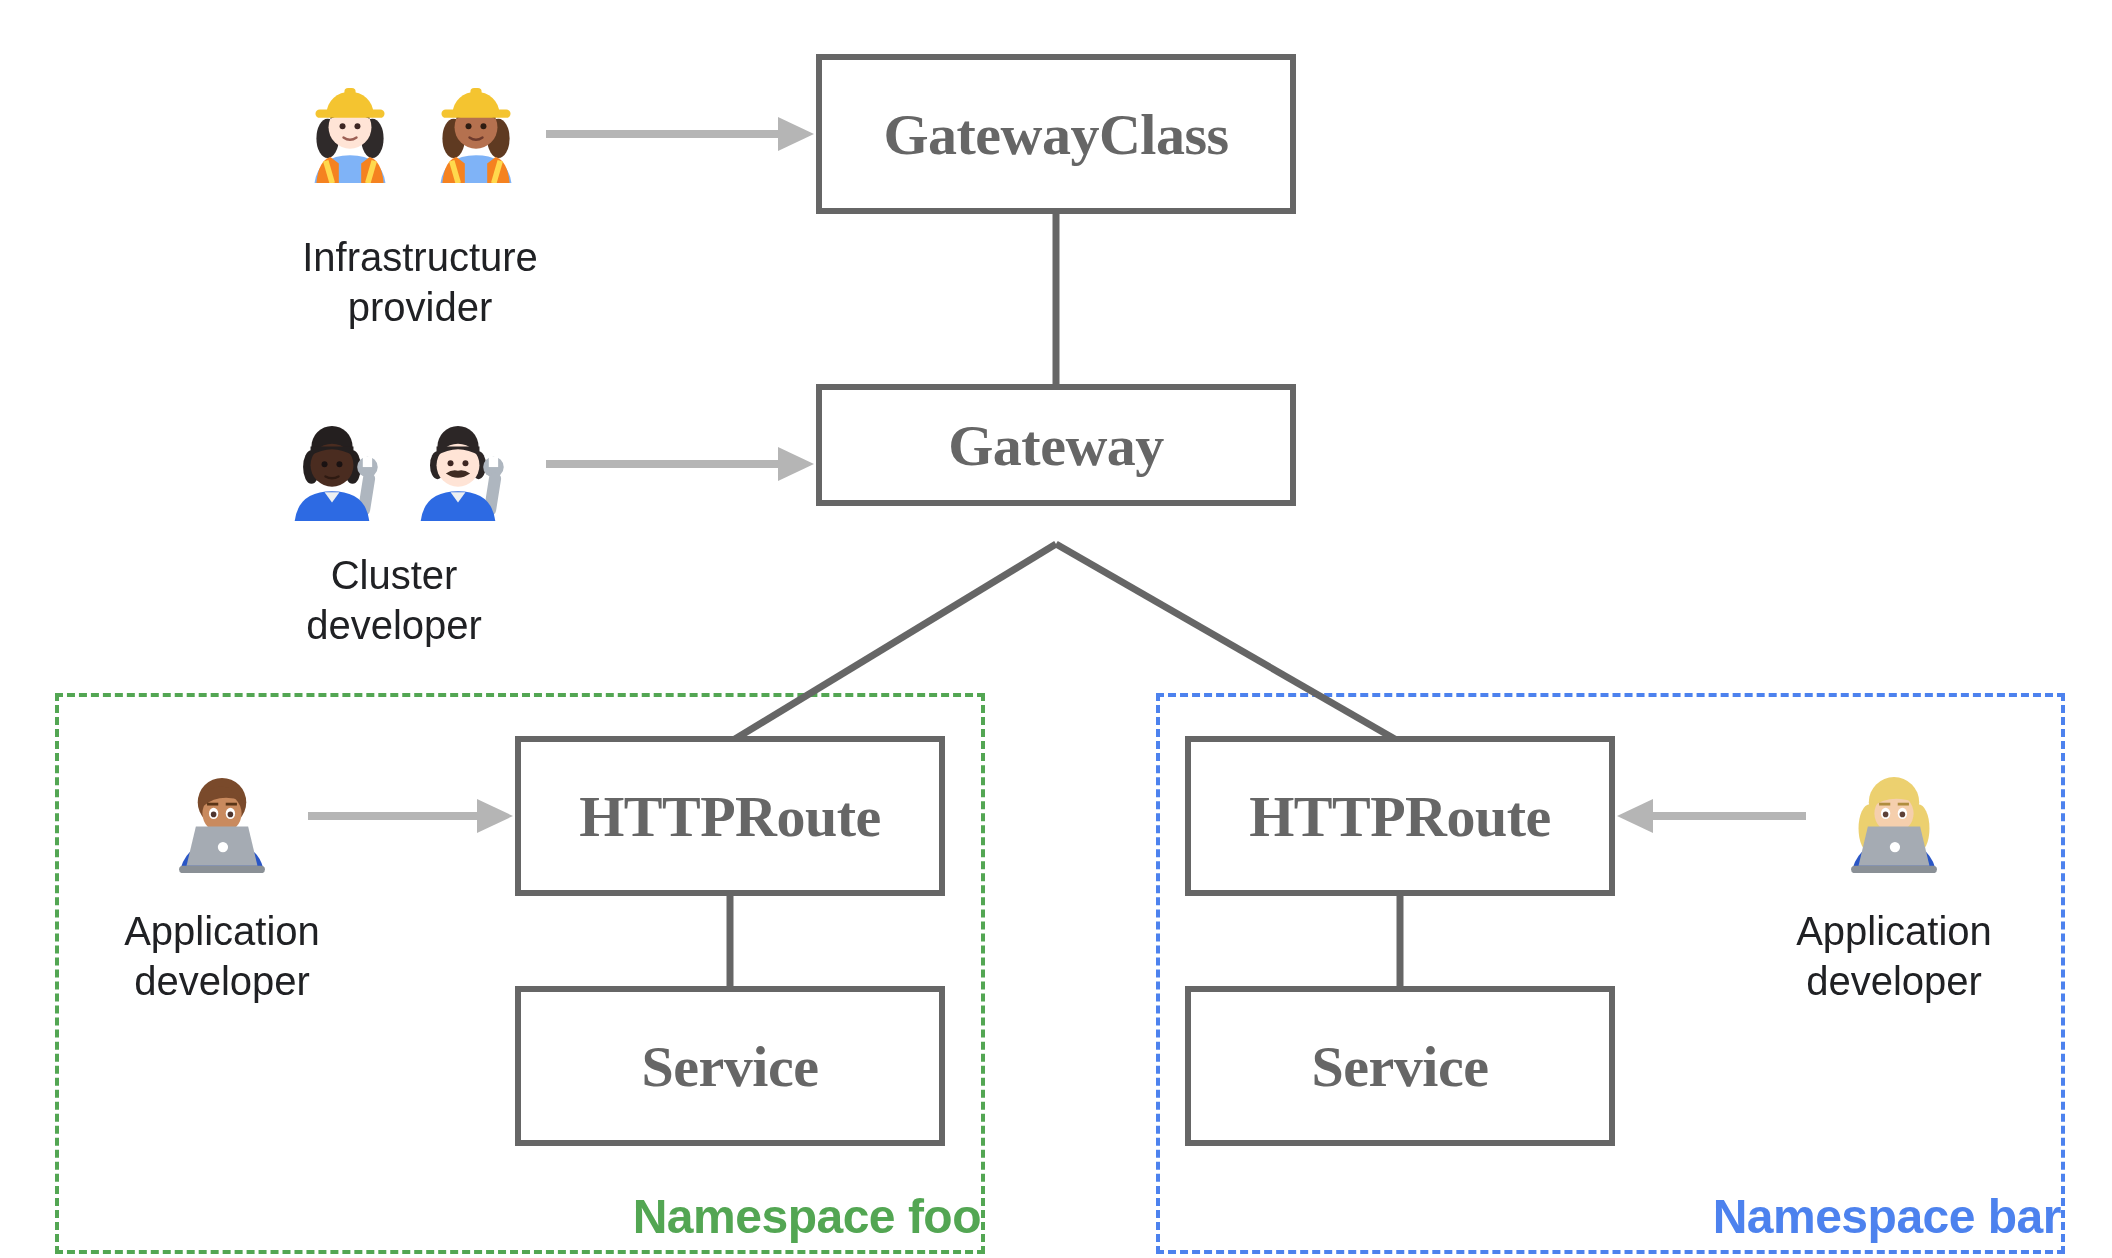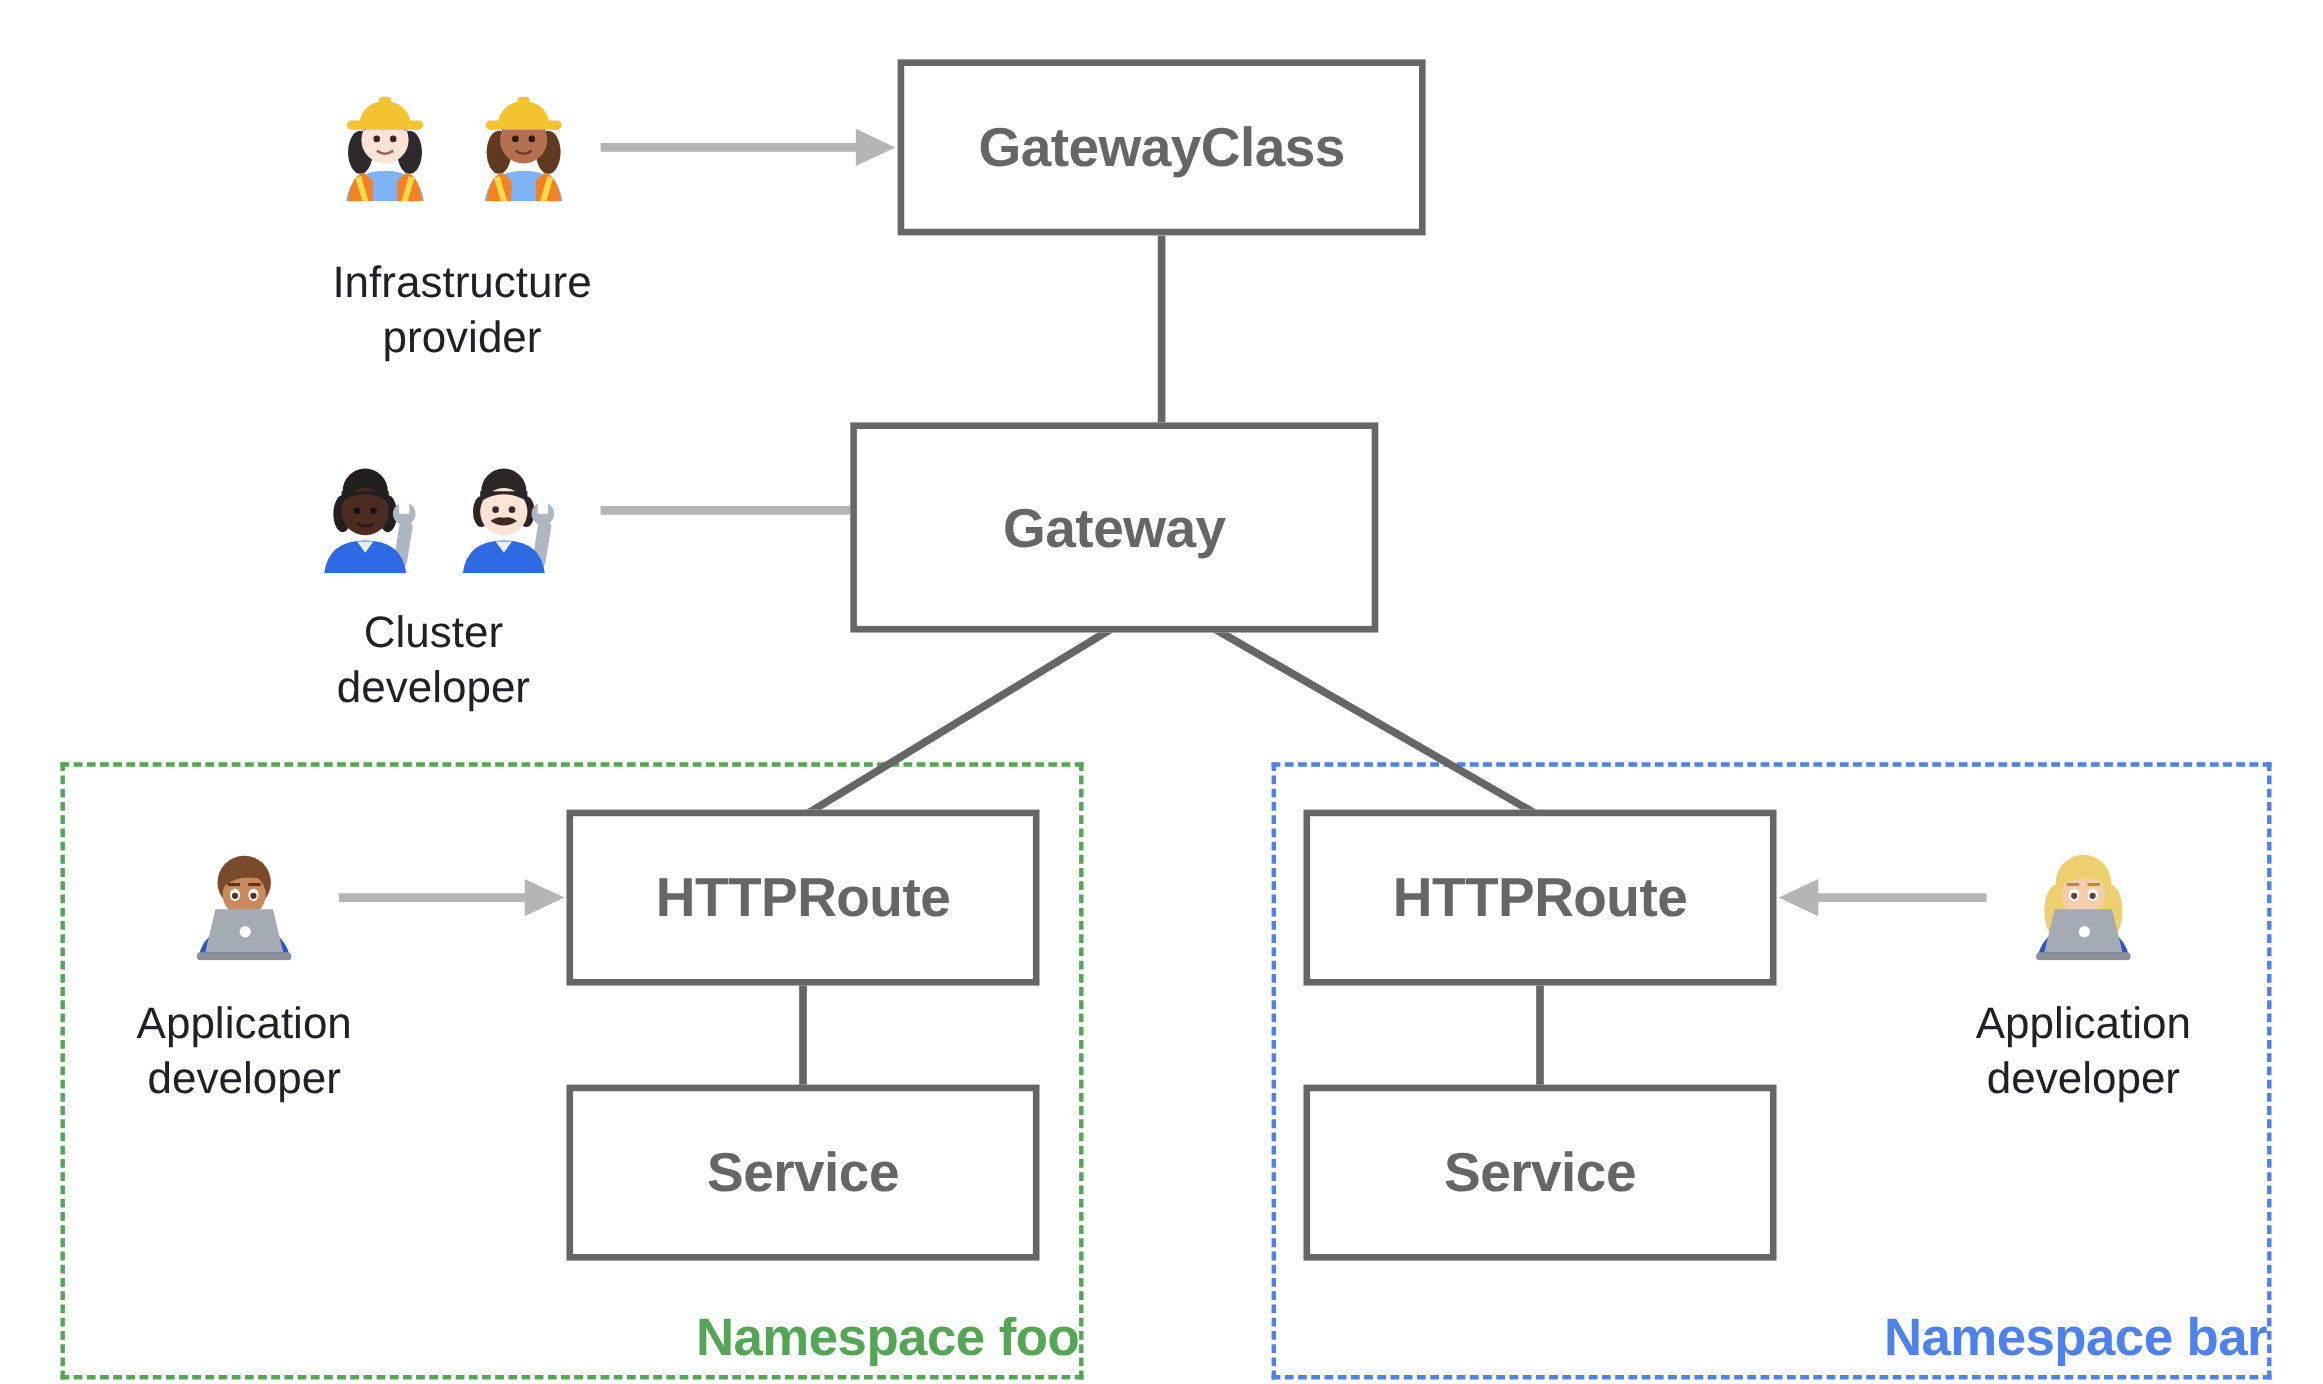--- a/index.html
+++ b/index.html
@@ -1,23 +1,23 @@
 <!DOCTYPE html>
 <html><head>
 <meta charset="utf-8">
 <style>
   html,body{margin:0;padding:0;background:#ffffff;}
   #canvas{position:relative;width:2112px;height:1258px;background:#ffffff;overflow:hidden;
           font-family:"Liberation Sans",sans-serif;}
   
   .node{position:absolute;box-sizing:border-box;background:#ffffff;border:6px solid #666666;
         display:flex;align-items:center;justify-content:center;
-        font-weight:700;font-size:50px;letter-spacing:-0.5px;color:#666666;z-index:3;}
+        font-weight:700;font-size:58px;letter-spacing:-0.5px;color:#666666;z-index:3;font-family:Liberation Serif, serif;}
   #node-gatewayclass{left:816px;top:54px;width:480px;height:160px;}
-  #node-gateway{left:773px;top:384px;width:480px;height:191px;}
+  #node-gateway{left:816px;top:384px;width:480px;height:122px;}
   #node-httproute-foo{left:515px;top:736px;width:430px;height:160px;}
   #node-service-foo{left:515px;top:986px;width:430px;height:160px;}
   #node-httproute-bar{left:1185px;top:736px;width:430px;height:160px;}
   #node-service-bar{left:1185px;top:986px;width:430px;height:160px;}
   
   .namespace{position:absolute;box-sizing:border-box;border:4px dashed #53a653;z-index:1;}
   #ns-foo{left:55px;top:693px;width:930px;height:561px;}
   #ns-bar{left:1156px;top:693px;width:909px;height:561px;}
   .ns-label{position:absolute;bottom:6px;left:0;right:0;text-align:right;
             font-weight:700;font-size:48px;letter-spacing:-0.5px;}

